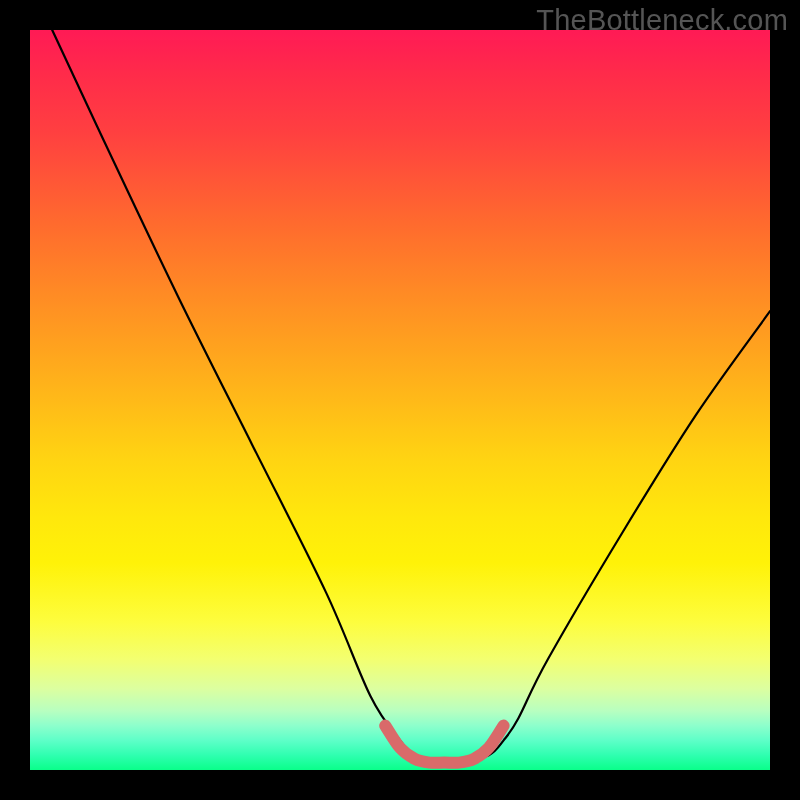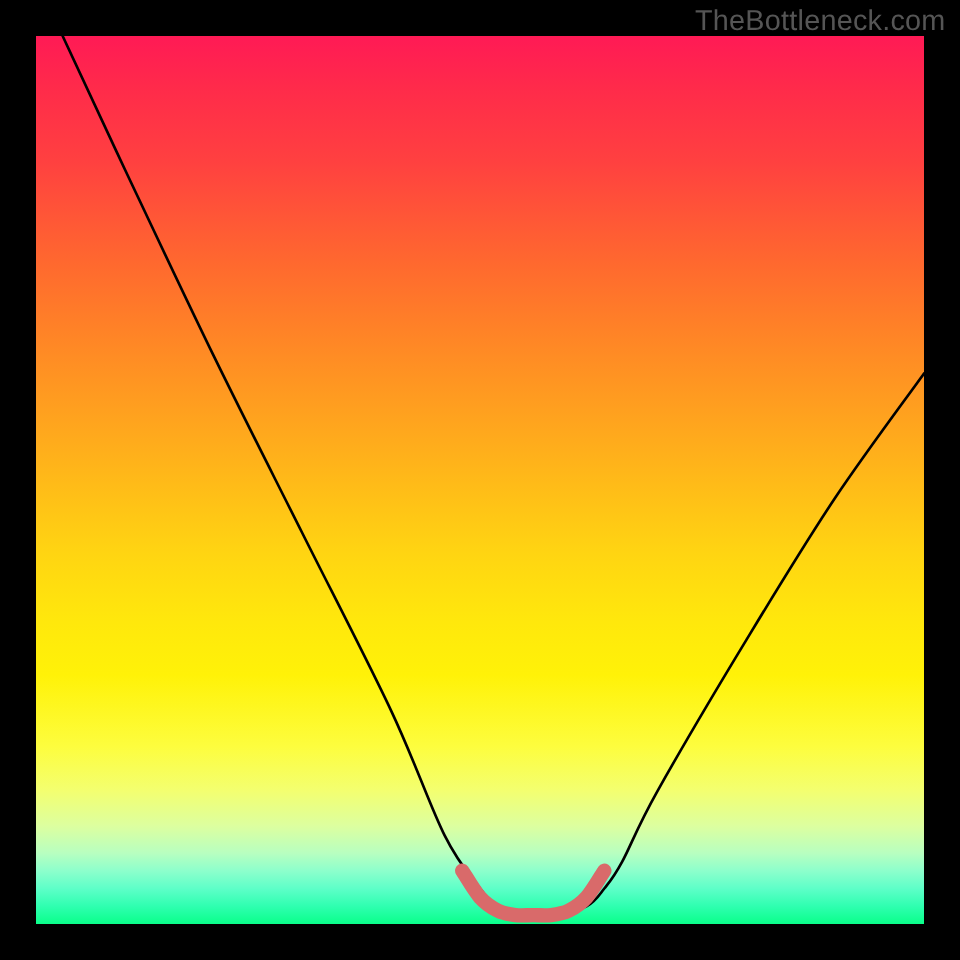--- a/index.html
+++ b/index.html
@@ -15,21 +15,21 @@
     position: relative;
     width: 800px;
     height: 800px;
     background: #000;
   }
   .watermark {
     position: absolute;
     top: 4px;
     right: 12px;
     color: #555;
-    font-size: 24px;
+    font-size: 29px;
     font-weight: 500;
     z-index: 10;
     letter-spacing: 0.2px;
   }
   .plot {
     position: absolute;
     left: 30px;
     top: 30px;
     width: 740px;
     height: 740px;

